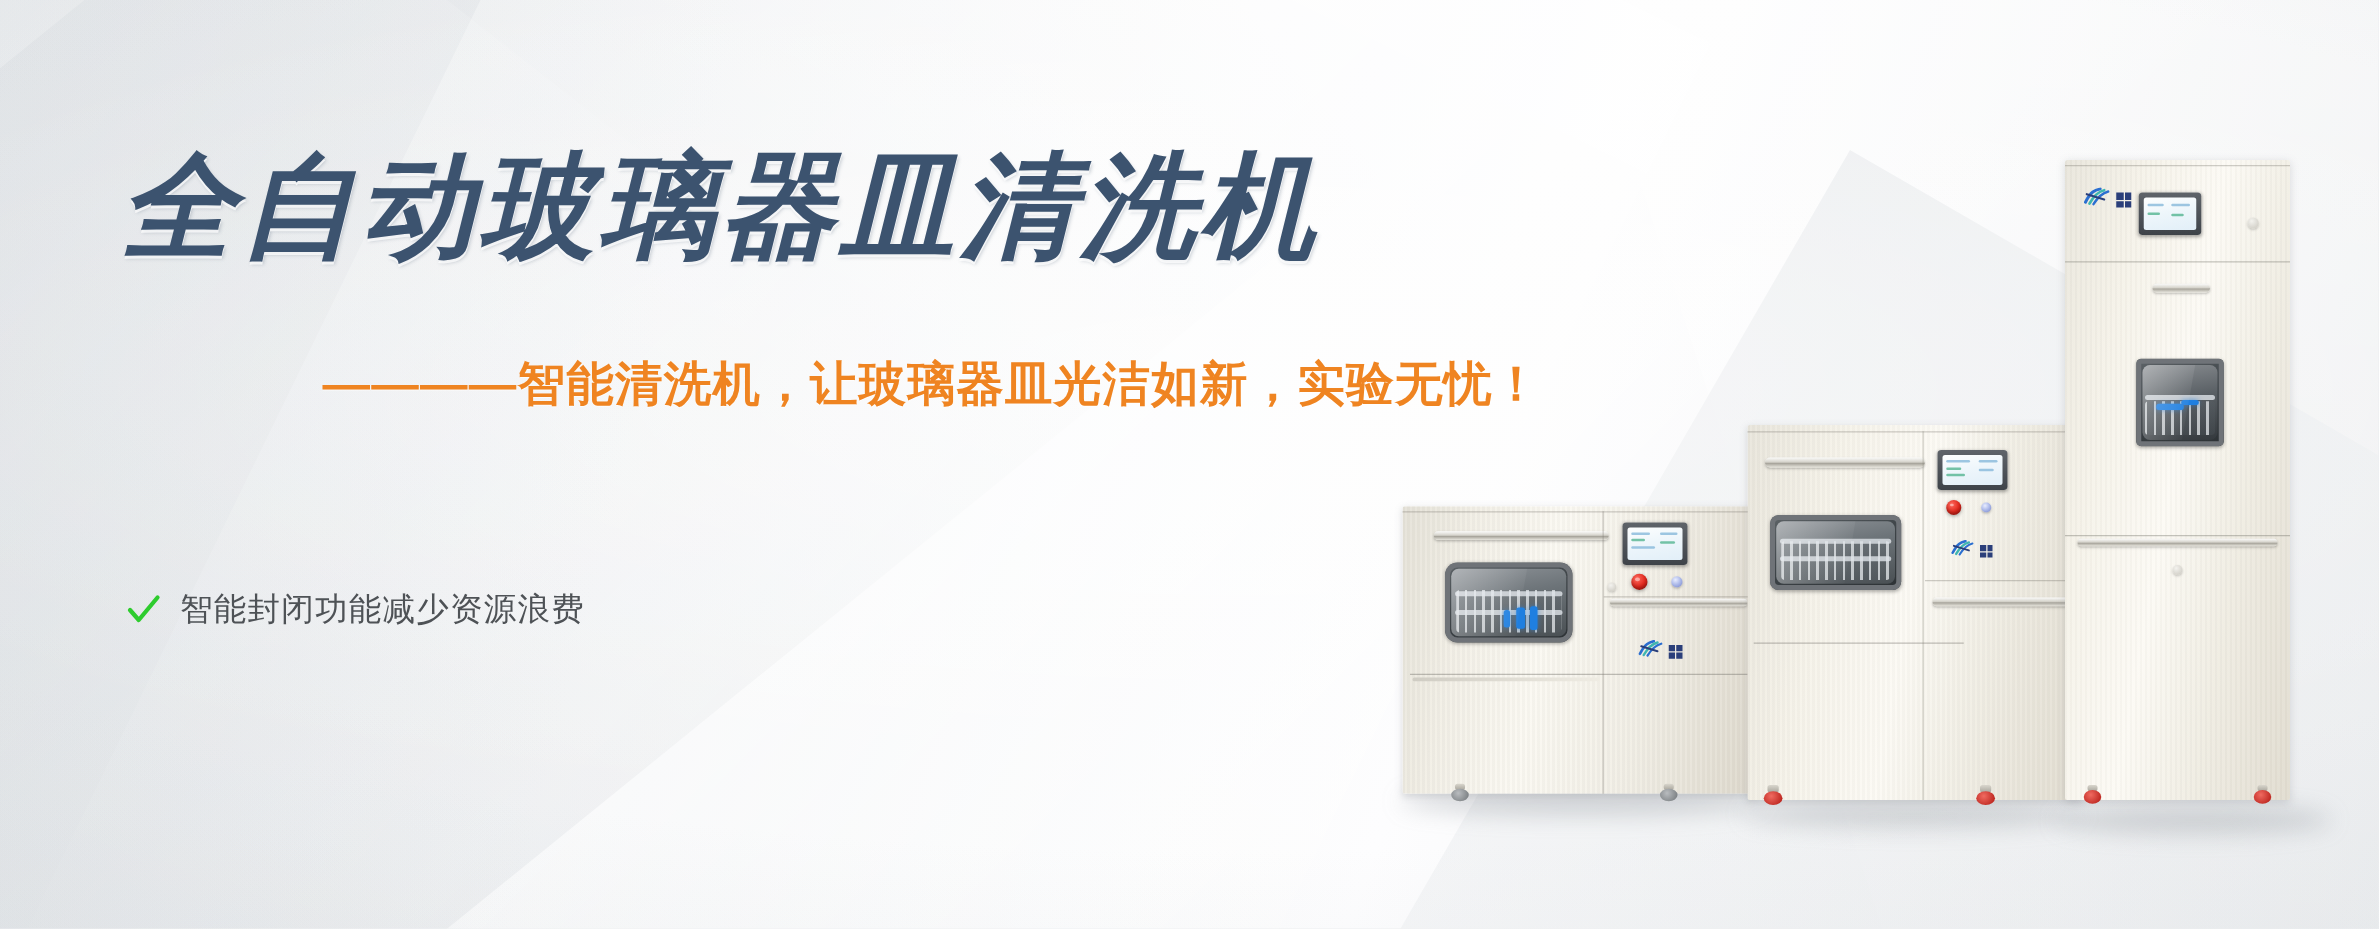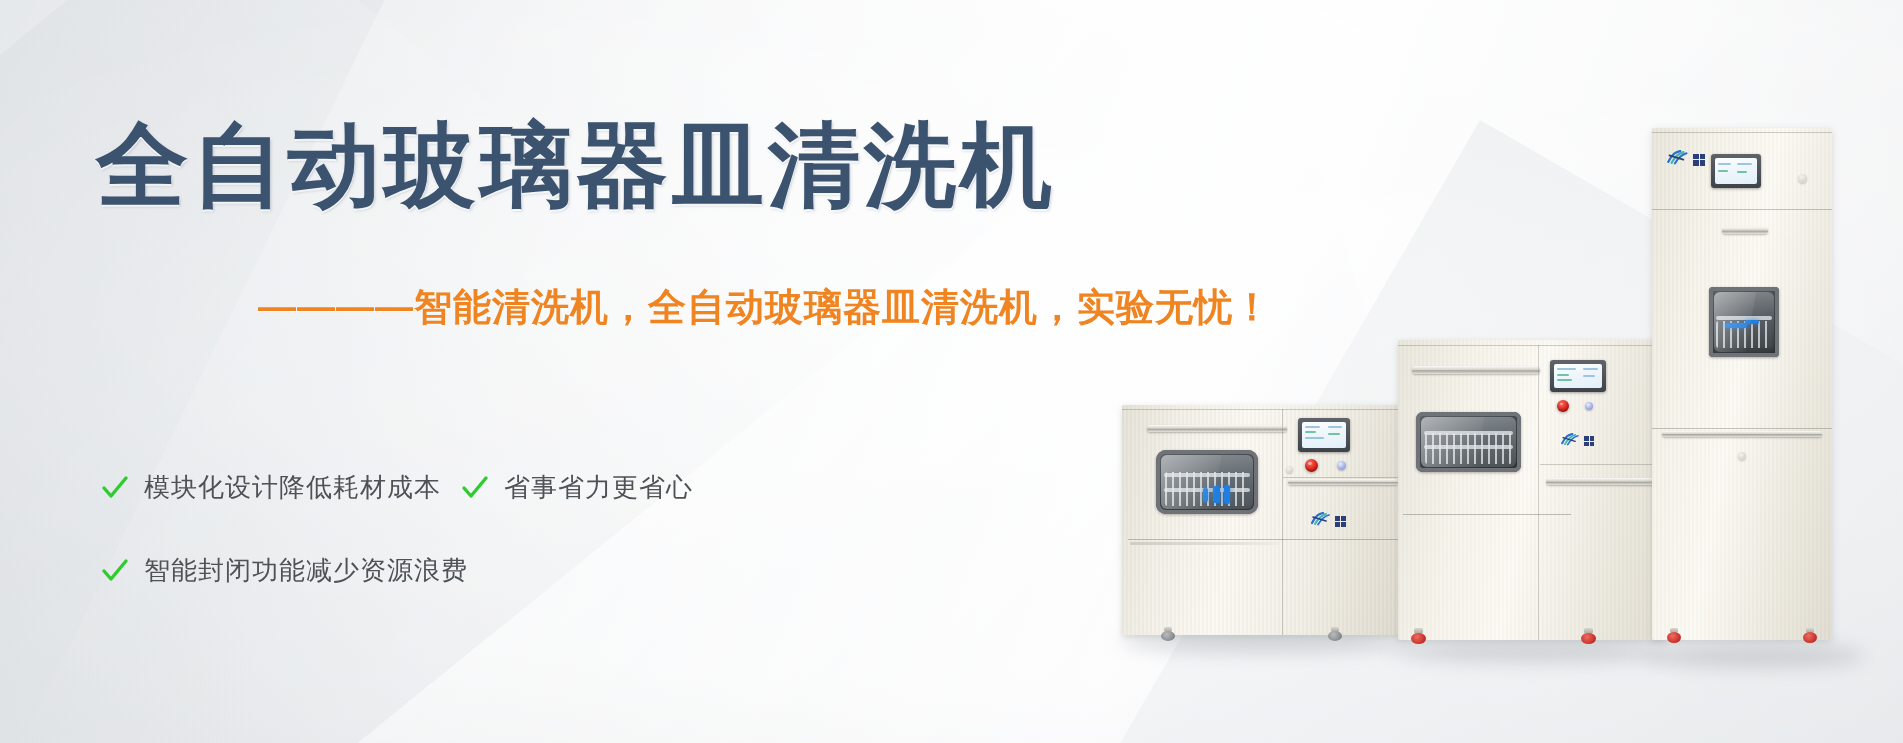--- a/index.html
+++ b/index.html
@@ -24,20 +24,21 @@
   .f5{left:-60px;top:-260px;width:700px;height:1300px;background:linear-gradient(90deg,rgba(214,219,224,.30),rgba(255,255,255,0));transform:rotate(14deg);}
   .f6{left:1480px;top:120px;width:900px;height:900px;background:linear-gradient(140deg,rgba(236,238,240,.9),rgba(255,255,255,0));transform:rotate(30deg);}
   .vign{position:absolute;inset:0;background:radial-gradient(120% 90% at 52% 42%, rgba(255,255,255,.45) 0%, rgba(255,255,255,0) 55%, rgba(205,210,215,.28) 100%);pointer-events:none;}
 
   
   .title{
     position:absolute;left:96px;top:104px;
     font-size:92px;font-weight:bold;letter-spacing:4px;
     color:#3c536f;white-space:nowrap;
     text-shadow:0 2px 0 rgba(255,255,255,.75), 1px 2px 3px rgba(90,105,125,.30);
+    font-style:italic;
   }
   .subtitle{
     position:absolute;left:258px;top:282px;
     font-size:38px;font-weight:bold;letter-spacing:1px;
     color:#ef8421;white-space:nowrap;
     text-shadow:0 1px 0 rgba(255,255,255,.65);
   }
   .features{position:absolute;left:100px;top:470px;width:1000px;}
   .frow{display:flex;align-items:center;margin-bottom:48px;}
   .fitem{display:flex;align-items:center;}
@@ -319,46 +320,28 @@
       </div>
       <div class="caster" style="left:150px;top:500px;width:16px;height:15px;">
         <div class="fork" style="left:4px;top:0;width:8px;height:5px;"></div>
         <div class="wheel" style="left:1px;top:4px;width:14px;height:11px;background:radial-gradient(circle at 40% 35%,#f06a60,#b0150f);"></div>
       </div>
     </div>
 
   </div>
 
   <div class="title">全自动玻璃器皿清洗机</div>
-  <div class="subtitle">————智能清洗机，全自动玻璃器皿清洗机，实验无忧！</div>
+  <div class="subtitle">————智能清洗机，让玻璃器皿光洁如新，实验无忧！</div>
 
   <div class="features">
     <div class="frow">
       <div class="fitem col1">
         <span class="check">
           <svg width="28" height="26" viewBox="0 0 28 26">
               <path d="M3 13 L10 21 L25 3" stroke="#2ecc2e" stroke-width="3.4" fill="none" stroke-linecap="round" stroke-linejoin="round"></path>
             </svg>
         </span>
-        <span class="ftext">模块化设计降低耗材成本</span>
-      </div>
-      <div class="fitem">
-        <span class="check">
-          <svg width="28" height="26" viewBox="0 0 28 26">
-              <path d="M3 13 L10 21 L25 3" stroke="#2ecc2e" stroke-width="3.4" fill="none" stroke-linecap="round" stroke-linejoin="round"></path>
-            </svg>
-        </span>
-        <span class="ftext">省事省力更省心</span>
-      </div>
-    </div>
-    <div class="frow">
-      <div class="fitem col1">
-        <span class="check">
-          <svg width="28" height="26" viewBox="0 0 28 26">
-              <path d="M3 13 L10 21 L25 3" stroke="#2ecc2e" stroke-width="3.4" fill="none" stroke-linecap="round" stroke-linejoin="round"></path>
-            </svg>
-        </span>
         <span class="ftext">智能封闭功能减少资源浪费</span>
       </div>
     </div>
   </div>
 
 </div>
 
 </body></html>

